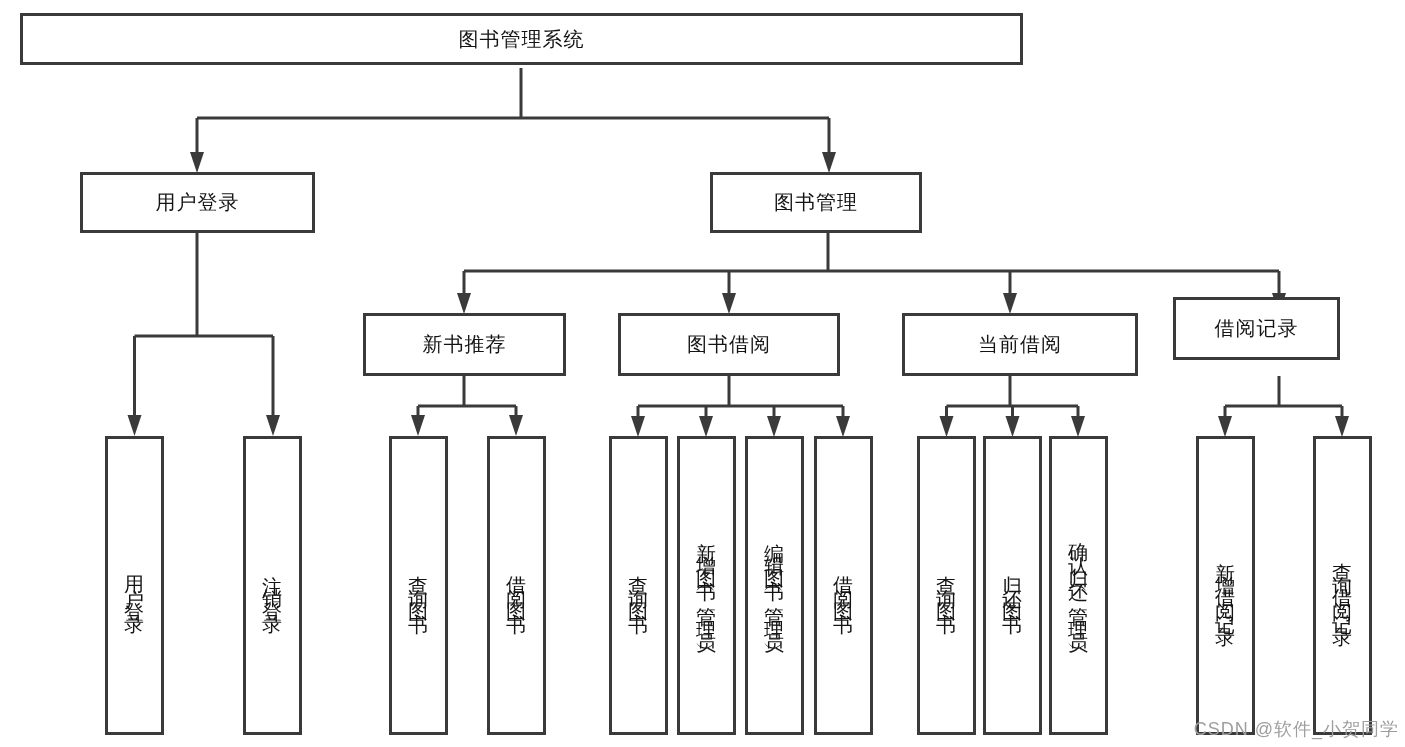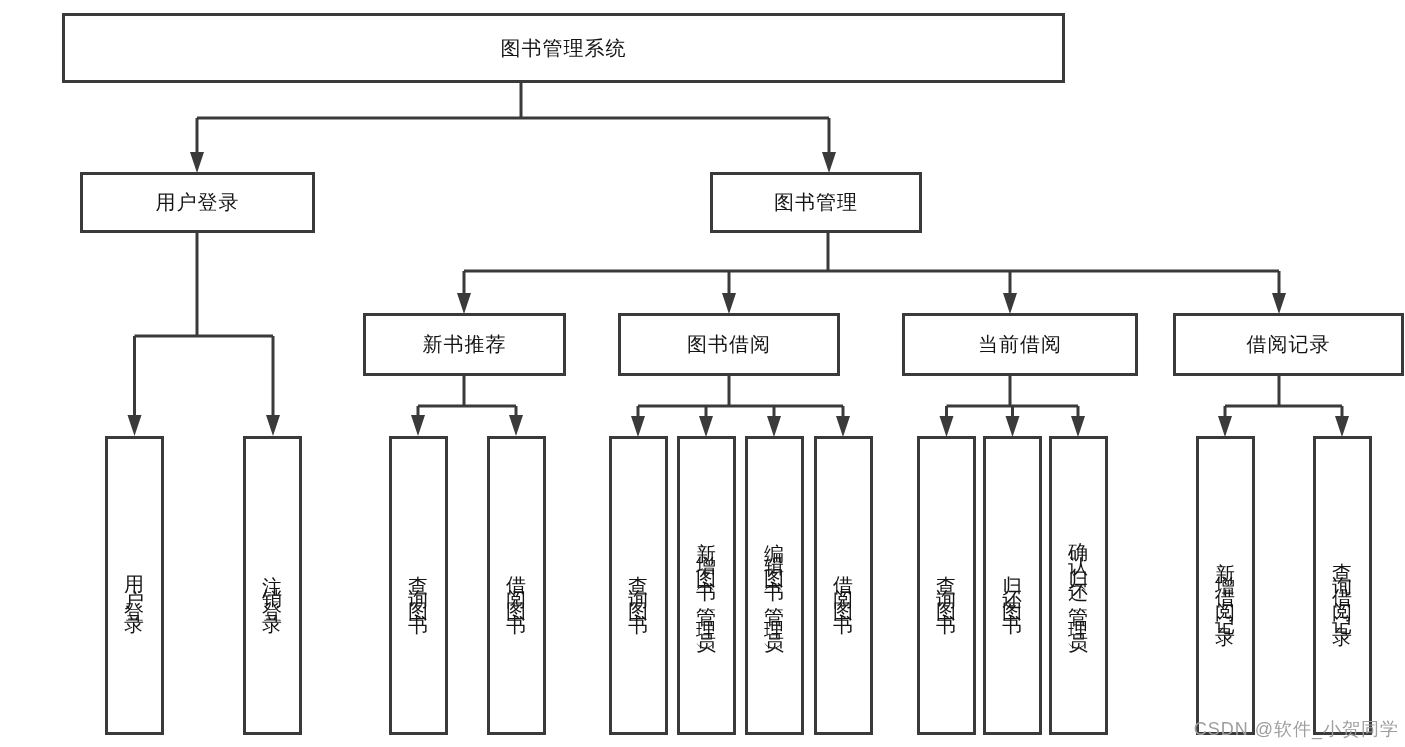--- a/index.html
+++ b/index.html
@@ -11,29 +11,29 @@
   .node{
     position:absolute;box-sizing:border-box;background:#ffffff;
     border:3px solid #3a3a3a;display:flex;align-items:center;justify-content:center;
     font-size:20px;letter-spacing:1px;color:#141414;z-index:2;
   }
   .leaf .vtext{
     writing-mode:vertical-rl;text-orientation:mixed;
     letter-spacing:13px;line-height:1;white-space:nowrap;
   }
   
-  #root{left:20px;top:13px;width:1003px;height:70px;margin-left:42px;}
+  #root{left:20px;top:13px;width:1003px;height:52px;}
   
   #l2-user{left:80px;top:172px;width:235px;height:61px;}
   #l2-book{left:710px;top:172px;width:212px;height:61px;}
   
   #l3-new{left:363px;top:313px;width:203px;height:63px;}
   #l3-borrow{left:618px;top:313px;width:222px;height:63px;}
   #l3-current{left:902px;top:313px;width:236px;height:63px;}
-  #l3-record{left:1173px;top:313px;width:231px;height:63px;}
+  #l3-record{left:1173px;top:297px;width:167px;height:63px;}
   
   .leaf{top:436px;width:59px;height:299px;}
   #lf-u1{left:105px;} #lf-u2{left:243px;}
   #lf-n1{left:389px;} #lf-n2{left:487px;}
   #lf-b1{left:609px;} #lf-b2{left:677px;} #lf-b3{left:745px;} #lf-b4{left:814px;}
   #lf-c1{left:917px;} #lf-c2{left:983px;} #lf-c3{left:1049px;}
   #lf-r1{left:1196px;} #lf-r2{left:1313px;}
   #watermark{
     position:absolute;right:6px;bottom:6px;z-index:5;
     font-size:18px;color:#9e9e9e;letter-spacing:1px;white-space:nowrap;

